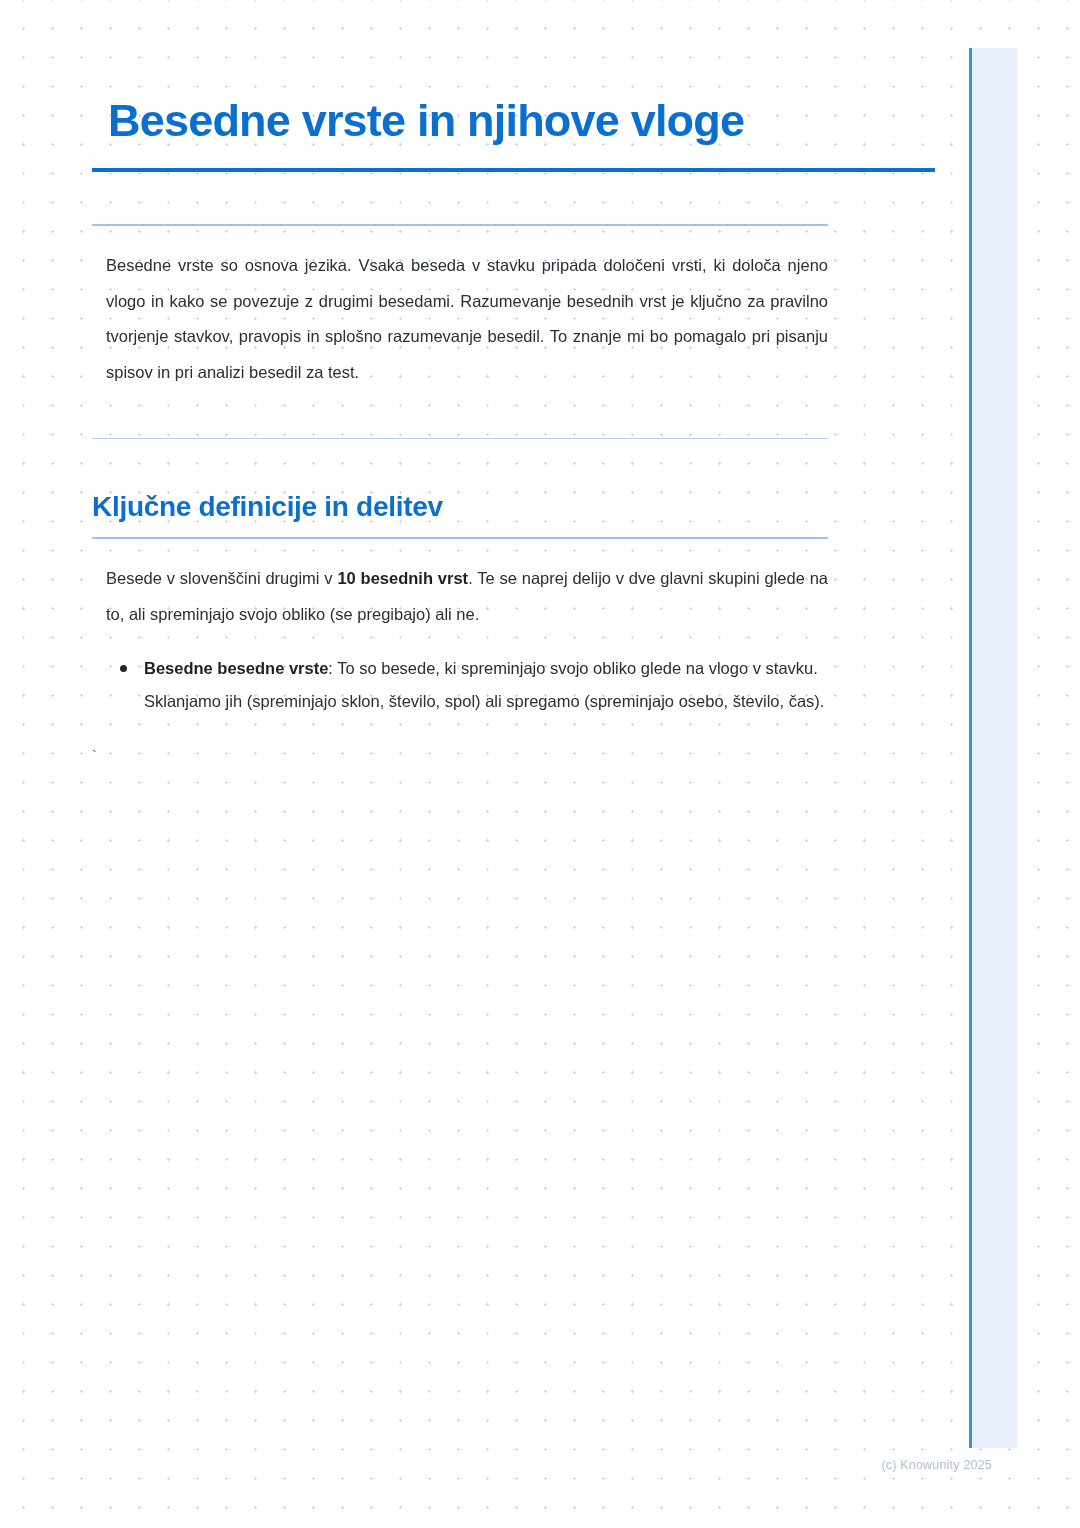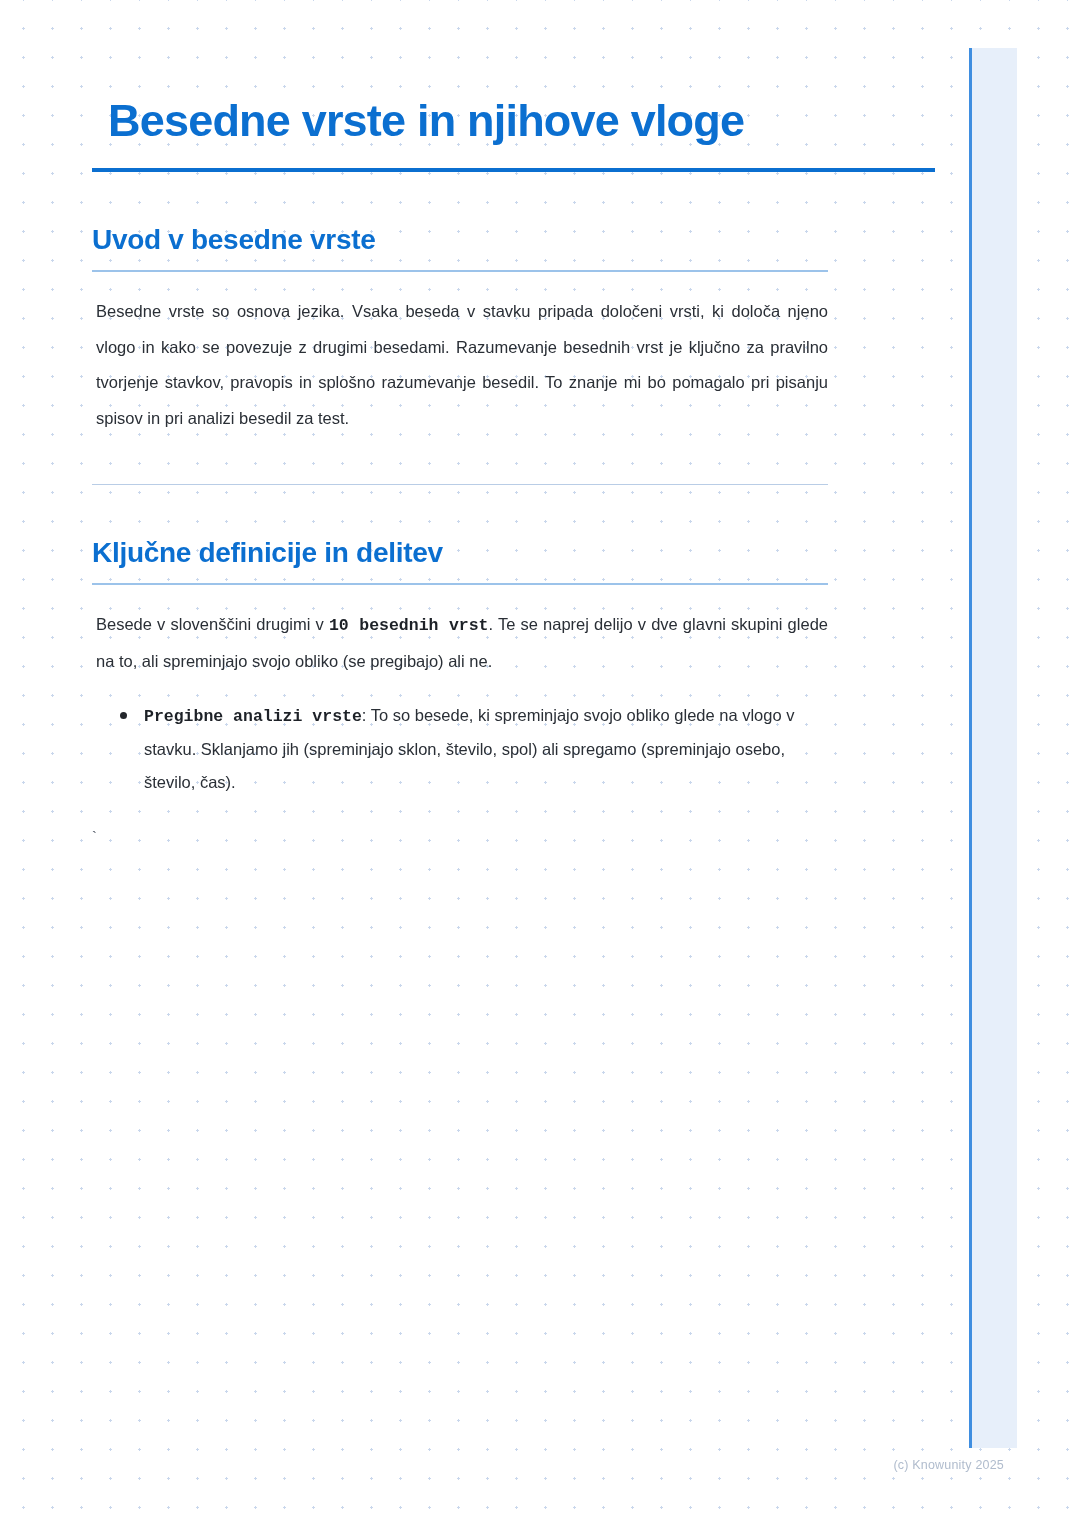--- a/index.html
+++ b/index.html
@@ -75,21 +75,21 @@
     margin: 0;
   }
   .section-rule {
     margin-top: 14px;
     height: 2px;
     background: #9cc3ea;
     width: 736px;
   }
 
   p.body-text {
-    margin: 22px 0 0 4px;
+    margin: 22px 0 0 14px;
     font-size: 16.5px;
     line-height: 2.15;
     color: #2a2f36;
     text-align: justify;
     text-justify: inter-word;
   }
 
   .divider {
     margin-top: 48px;
     height: 1px;
@@ -114,67 +114,66 @@
   ul.bullets > li::before {
     content: "";
     position: absolute;
     left: -10px;
     top: 13px;
     width: 7px;
     height: 7px;
     border-radius: 50%;
     background: #23262b;
   }
-  b, strong { font-weight: bold; color: #1d2127; font-family: Liberation Mono, monospace; }
+  b, strong { font-weight: bold; color: #1d2127; }
 
   .tick-mark {
     margin-top: 30px;
     font-size: 15px;
     color: #4a5260;
     line-height: 1;
   }
 
   
   .footer-credit {
     position: absolute;
-    right: 76px;
+    right: 88px;
     bottom: 56px;
     font-size: 12.5px;
     color: #b0bccd;
     letter-spacing: 0.2px;
   }
 </style>
 </head>
 <body>
 
 <div class="page">
 
   <div class="right-strip"></div>
 
   <div class="content">
 
     <h1 class="doc-title">Besedne vrste in njihove vloge</h1>
     <div class="title-rule"></div>
 
     <div class="section">
-      <h2 class="section-title">Uvod v besedne vrste</h2>
       <div class="section-rule"></div>
       <p class="body-text">Besedne vrste so osnova jezika. Vsaka beseda v stavku pripada določeni vrsti, ki določa njeno vlogo in kako se povezuje z drugimi besedami. Razumevanje besednih vrst je ključno za pravilno tvorjenje stavkov, pravopis in splošno razumevanje besedil. To znanje mi bo pomagalo pri pisanju spisov in pri analizi besedil za test.</p>
     </div>
 
     <div class="divider"></div>
 
     <div class="section">
       <h2 class="section-title">Ključne definicije in delitev</h2>
       <div class="section-rule"></div>
 
       <p class="body-text"><span>Besede v slovenščini drugimi v </span><b>10 besednih vrst</b><span>. Te se naprej delijo v dve glavni skupini glede na to, ali spreminjajo svojo obliko (se pregibajo) ali ne.</span></p>
 
       <ul class="bullets">
-        <li><b>Pregibne analizi vrste</b><span>: To so besede, ki spreminjajo svojo obliko glede na vlogo v stavku. Sklanjamo jih (spreminjajo sklon, število, spol) ali spregamo (spreminjajo osebo, število, čas).</span></li>
+        <li><b>Besedne besedne vrste</b><span>: To so besede, ki spreminjajo svojo obliko glede na vlogo v stavku. Sklanjamo jih (spreminjajo sklon, število, spol) ali spregamo (spreminjajo osebo, število, čas).</span></li>
       </ul>
 
       <div class="tick-mark">`</div>
     </div>
 
   </div>
 
   <div class="footer-credit">(c) Knowunity 2025</div>
 </div>
 

